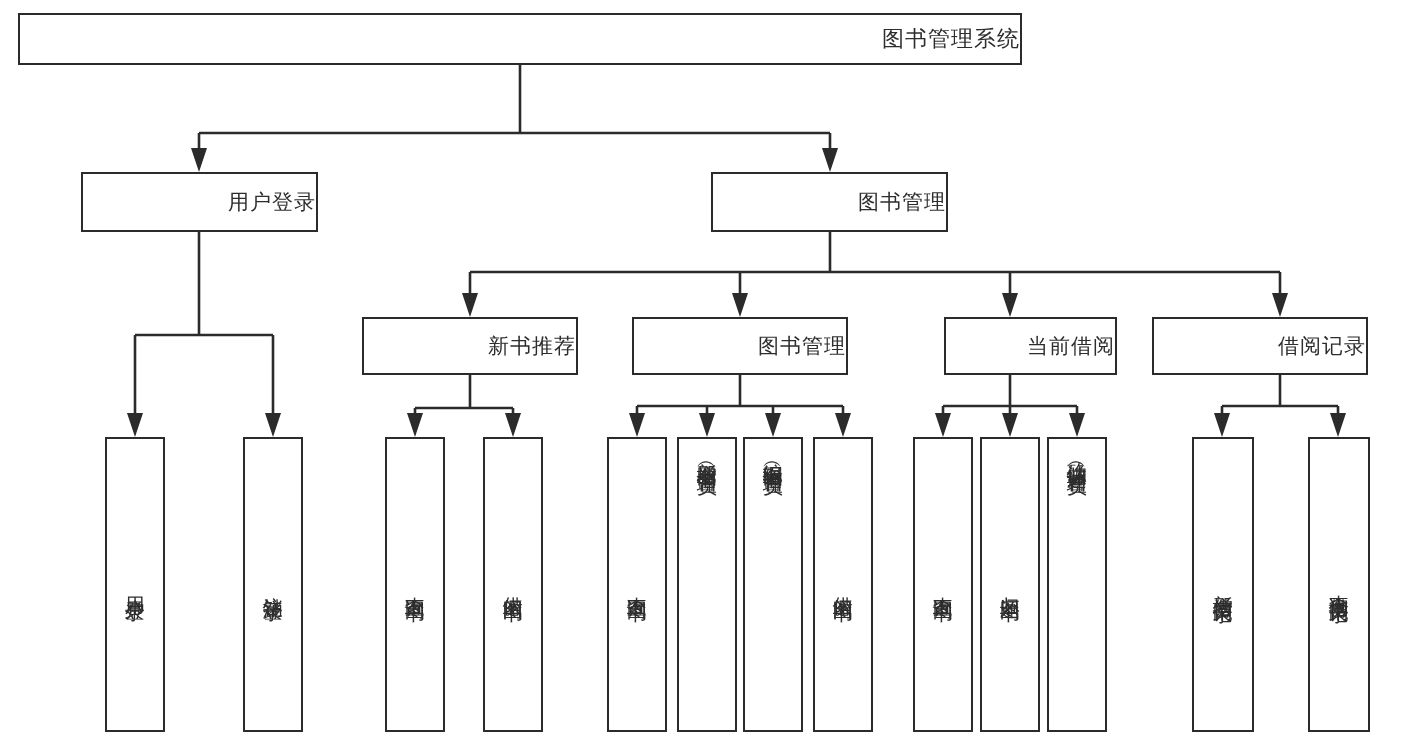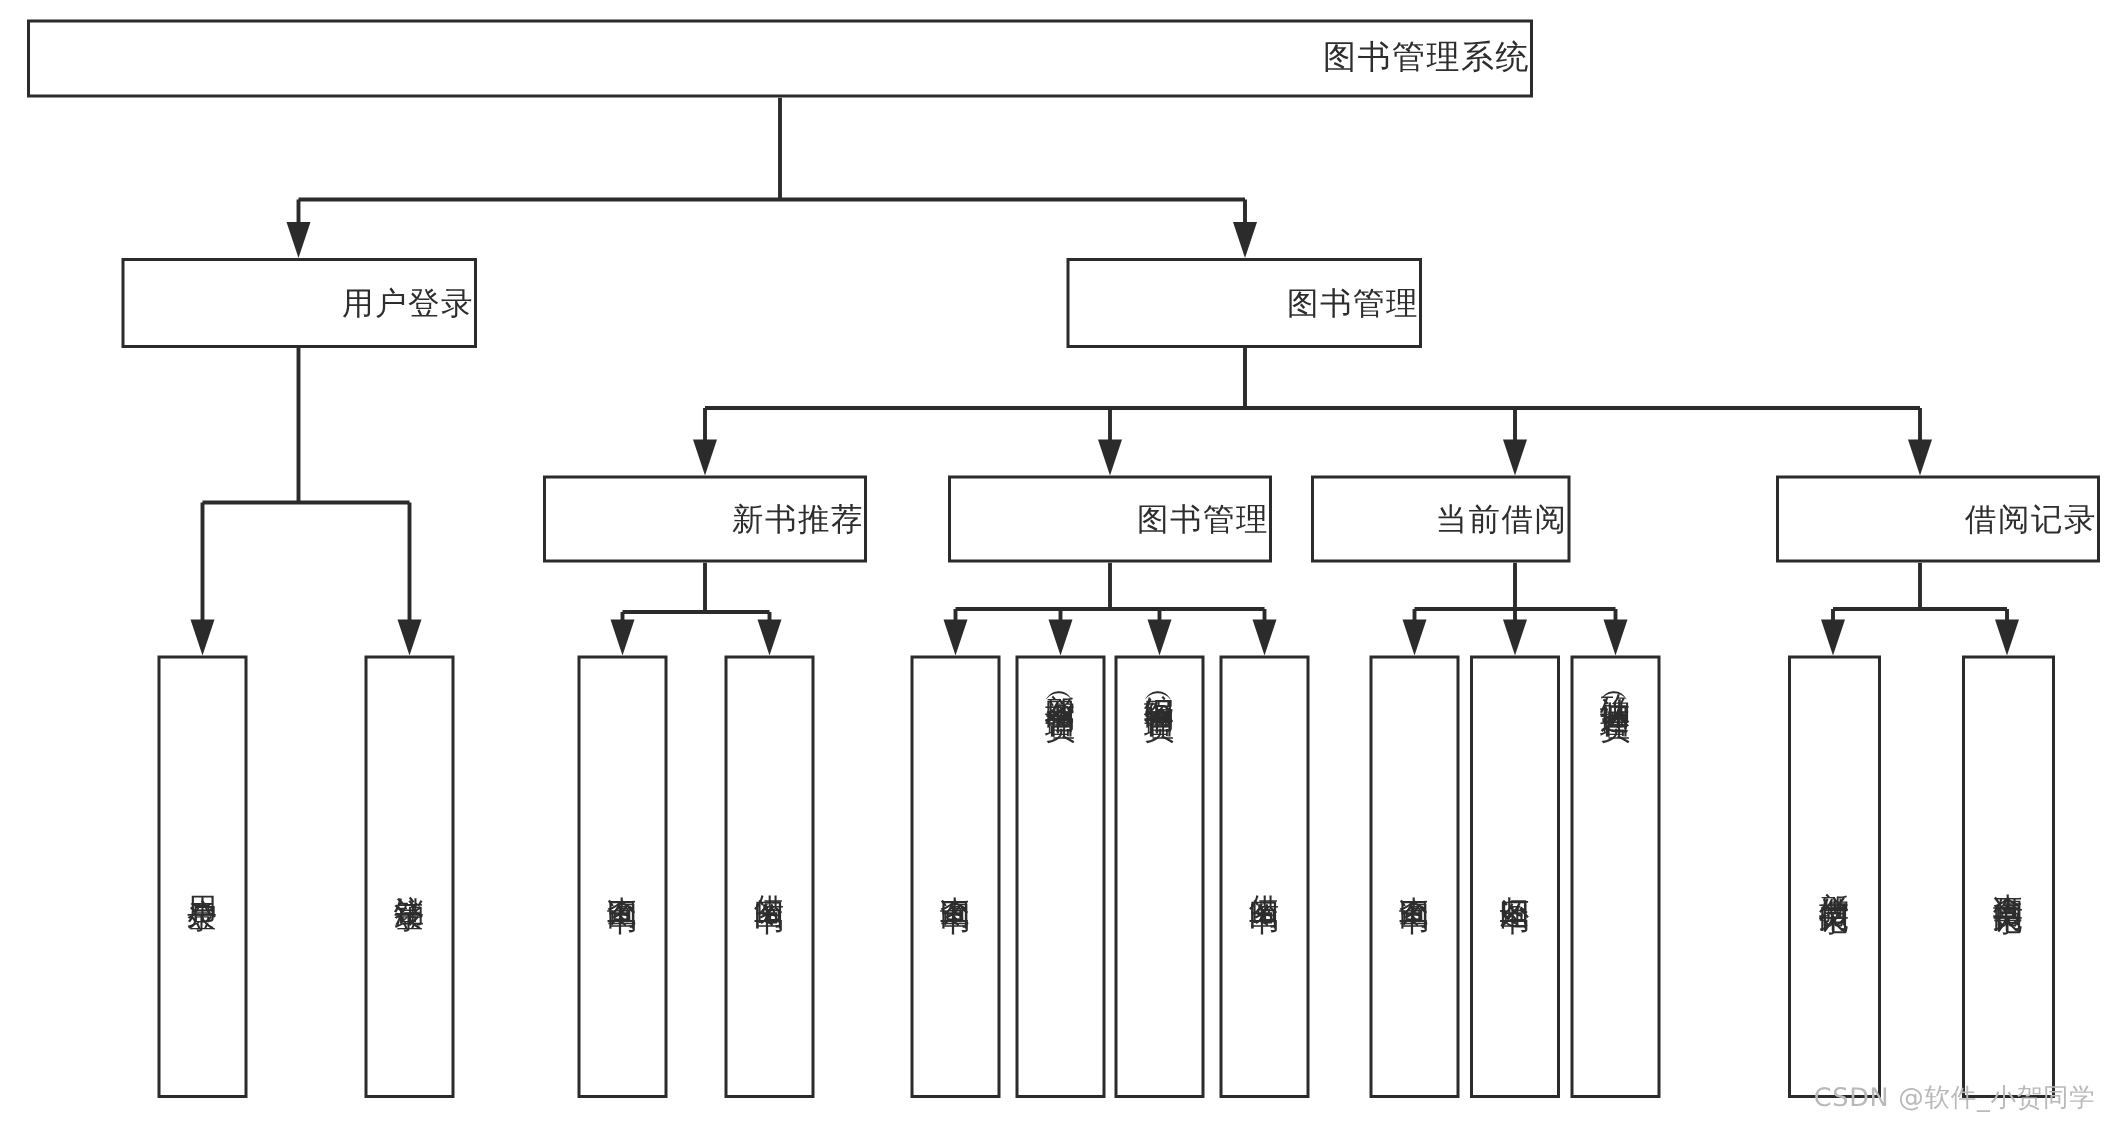--- a/index.html
+++ b/index.html
@@ -171,25 +171,25 @@
   </div>
 
   <div class="node" style="left:362px; top:317px; width:216px; height:58px;">
     <span class="label">新书推荐</span>
   </div>
 
   <div class="node" style="left:632px; top:317px; width:216px; height:58px;">
     <span class="label">图书管理</span>
   </div>
 
-  <div class="node" style="left:874px; top:317px; width:173px; height:58px;">
+  <div class="node" style="left:944px; top:317px; width:173px; height:58px;">
     <span class="label">当前借阅</span>
   </div>
 
-  <div class="node" style="left:1184px; top:317px; width:216px; height:58px;">
+  <div class="node" style="left:1152px; top:317px; width:216px; height:58px;">
     <span class="label">借阅记录</span>
   </div>
 
   <div class="node leaf center" style="left:105px; top:437px; width:60px; height:295px;">
     <span class="label">用户登录</span>
   </div>
 
   <div class="node leaf center" style="left:243px; top:437px; width:60px; height:295px;">
     <span class="label">注销登录</span>
   </div>
@@ -231,15 +231,14 @@
   </div>
 
   <div class="node leaf center" style="left:1192px; top:437px; width:62px; height:295px;">
     <span class="label">新增借阅记录</span>
   </div>
 
   <div class="node leaf center" style="left:1308px; top:437px; width:62px; height:295px;">
     <span class="label">查询借阅记录</span>
   </div>
 
-  <div id="watermark">CSDN @软件_小贺同学</div>
 
 </div>
 
 </body></html>

